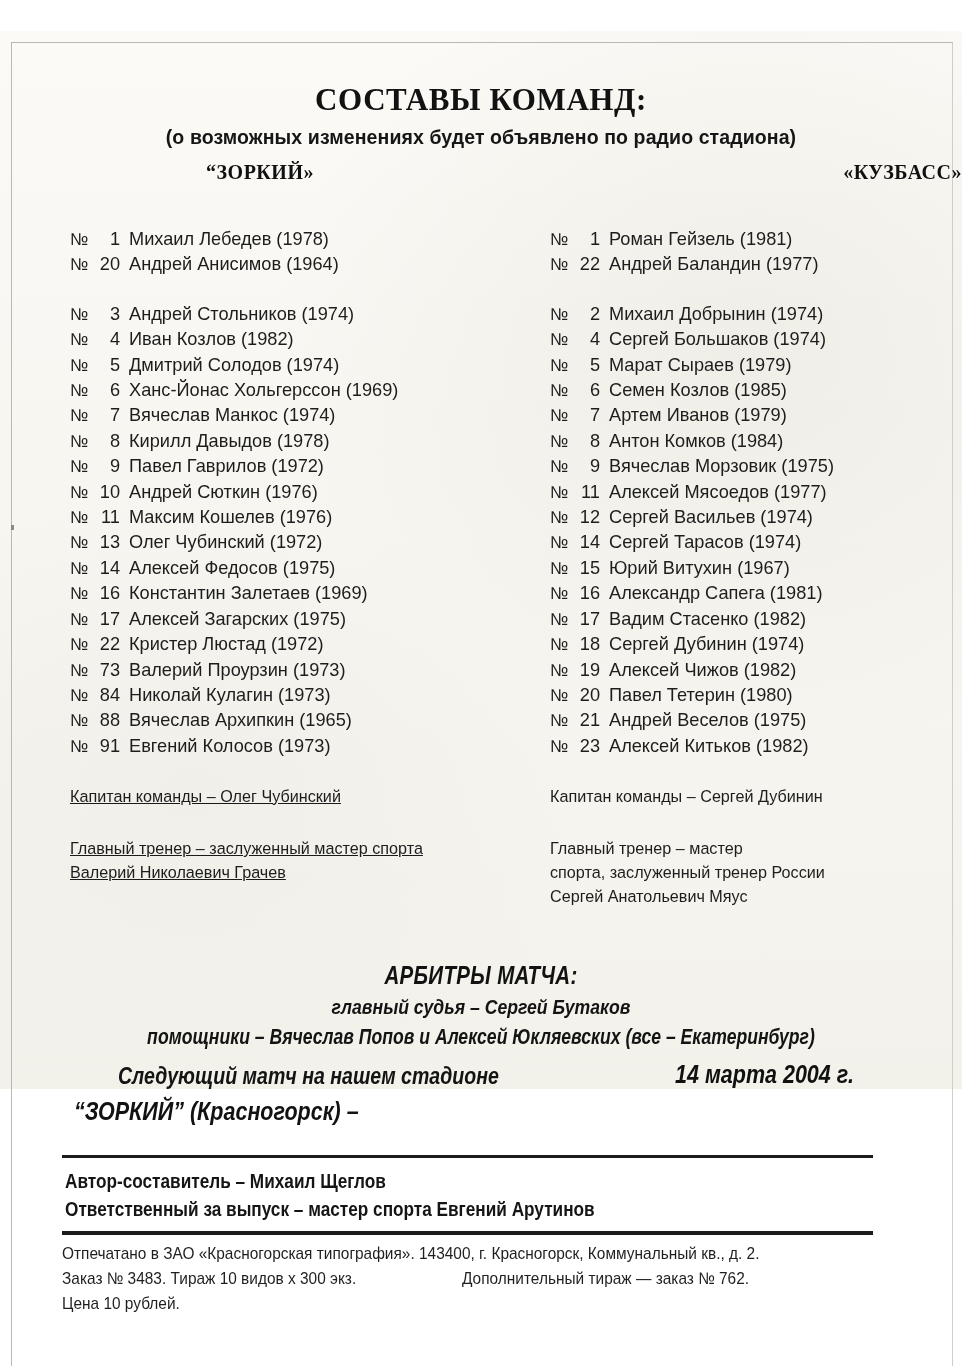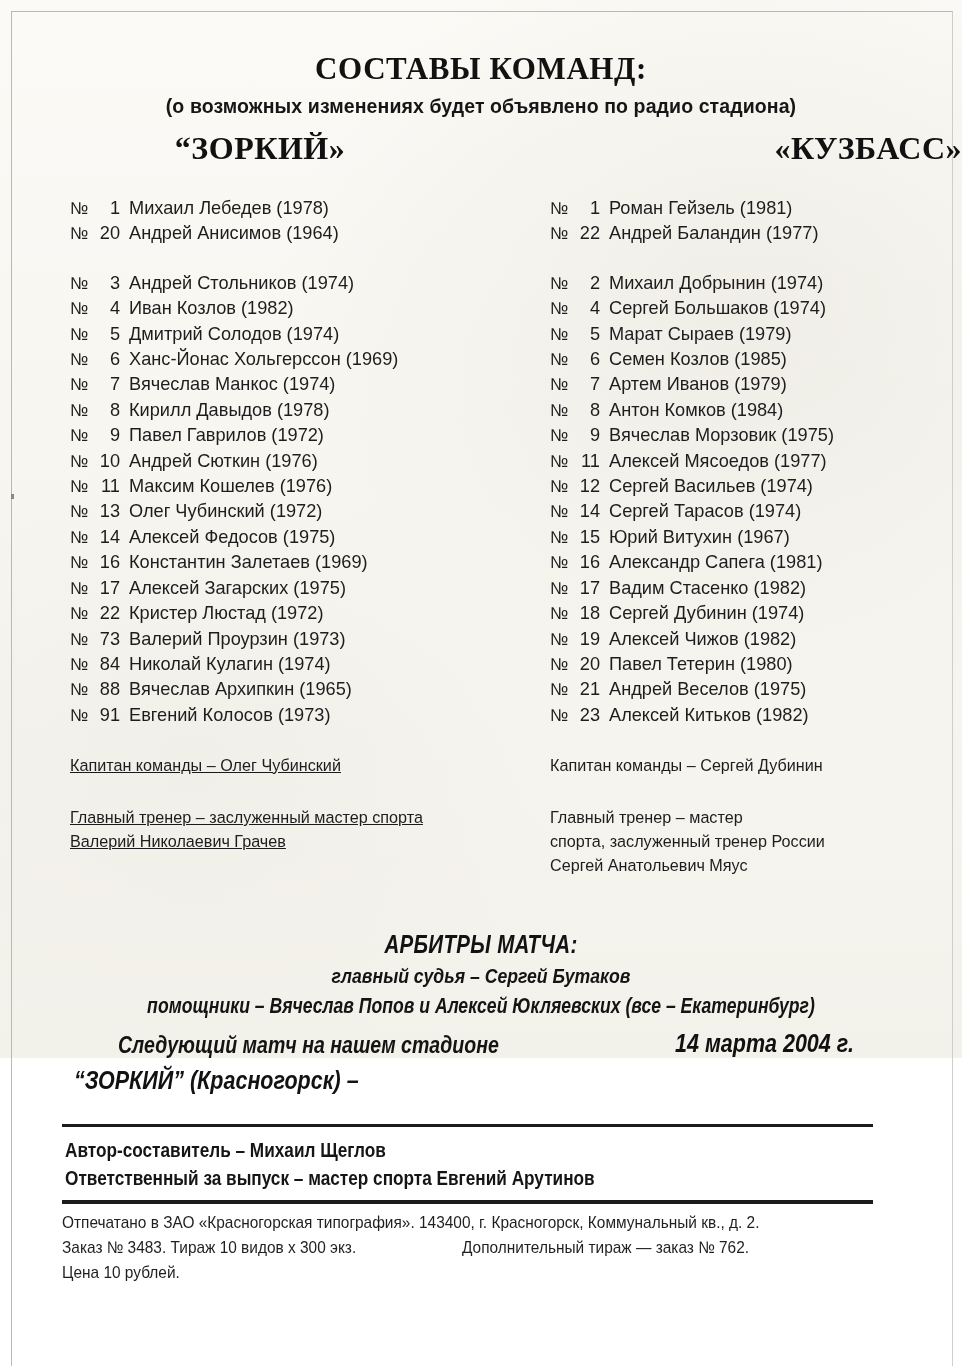--- a/index.html
+++ b/index.html
@@ -18,20 +18,21 @@
 
   
   .page {
     position: relative;
     width: 962px;
     height: 1058px;
     background:
       radial-gradient(ellipse 70% 55% at 78% 30%, rgba(232,230,221,0.55) 0%, rgba(255,255,255,0) 70%),
       radial-gradient(ellipse 60% 40% at 20% 72%, rgba(235,233,226,0.45) 0%, rgba(255,255,255,0) 70%),
       linear-gradient(180deg, #fbfaf6 0%, #f7f6f1 40%, #f5f4ee 75%, #f2f1ea 100%);
+    margin-top: 31px;
   }
   
   .scan-frame {
     position: absolute;
     left: 11px;
     top: 11px;
     width: 940px;
     height: 1354px;
     border-left: 1.5px solid #b9b9b4;
     border-top: 1.5px solid #b9b9b4;
@@ -77,21 +78,21 @@
     position: absolute;
     left: 0;
     top: 130px;
     width: 962px;
     height: 40px;
   }
   .team-name {
     position: absolute;
     font-family: "Liberation Serif", serif;
     font-weight: bold;
-    font-size: 32px;
+    font-size: 20px;
     letter-spacing: 0.5px;
     color: #111;
     white-space: nowrap;
   }
   .team-name.left  { left: 0;   width: 520px; text-align: center; }
   .team-name.right { left: 480px; width: 482px; text-align: right; }
 
   
   .rosters {
     position: absolute;
@@ -389,21 +390,21 @@
             <span class="pname">Кристер Люстад (1972)</span>
           </div>
           <div class="player">
             <span class="numero">№</span>
             <span class="pnum">73</span>
             <span class="pname">Валерий Проурзин (1973)</span>
           </div>
           <div class="player">
             <span class="numero">№</span>
             <span class="pnum">84</span>
-            <span class="pname">Николай Кулагин (1974)</span>
+            <span class="pname">Николай Кулагин (1973)</span>
           </div>
           <div class="player">
             <span class="numero">№</span>
             <span class="pnum">88</span>
             <span class="pname">Вячеслав Архипкин (1965)</span>
           </div>
           <div class="player">
             <span class="numero">№</span>
             <span class="pnum">91</span>
             <span class="pname">Евгений Колосов (1973)</span>

